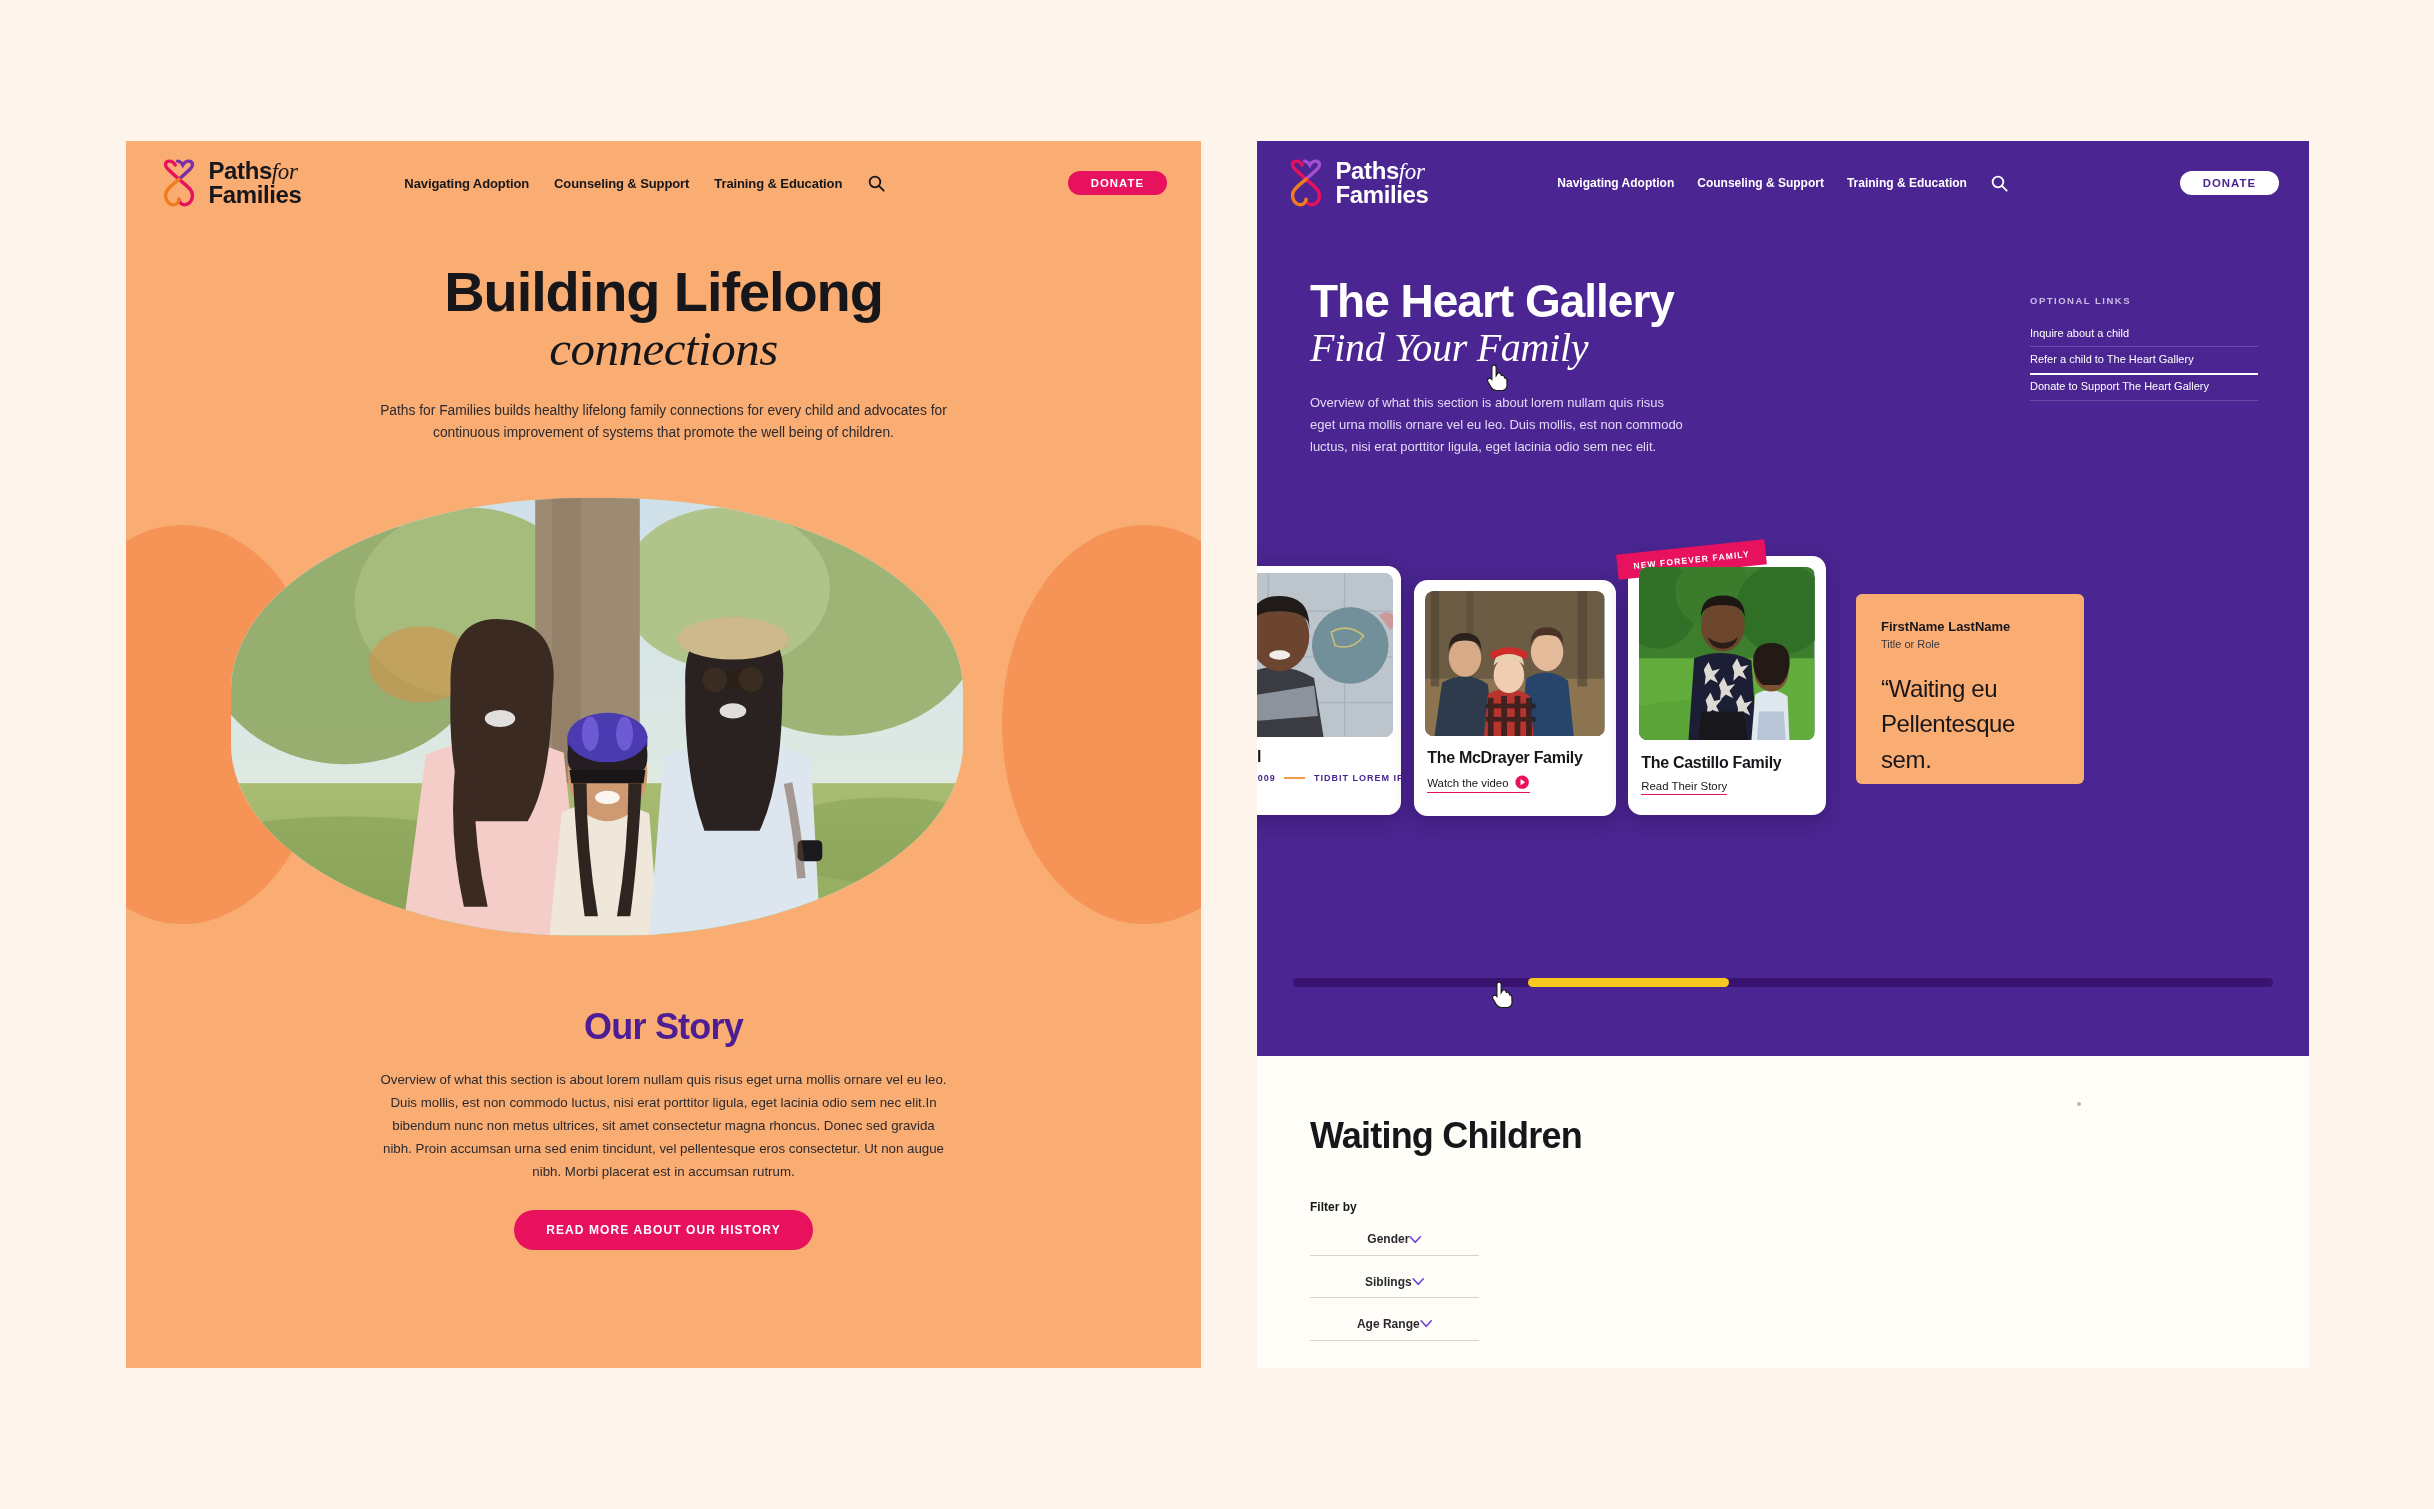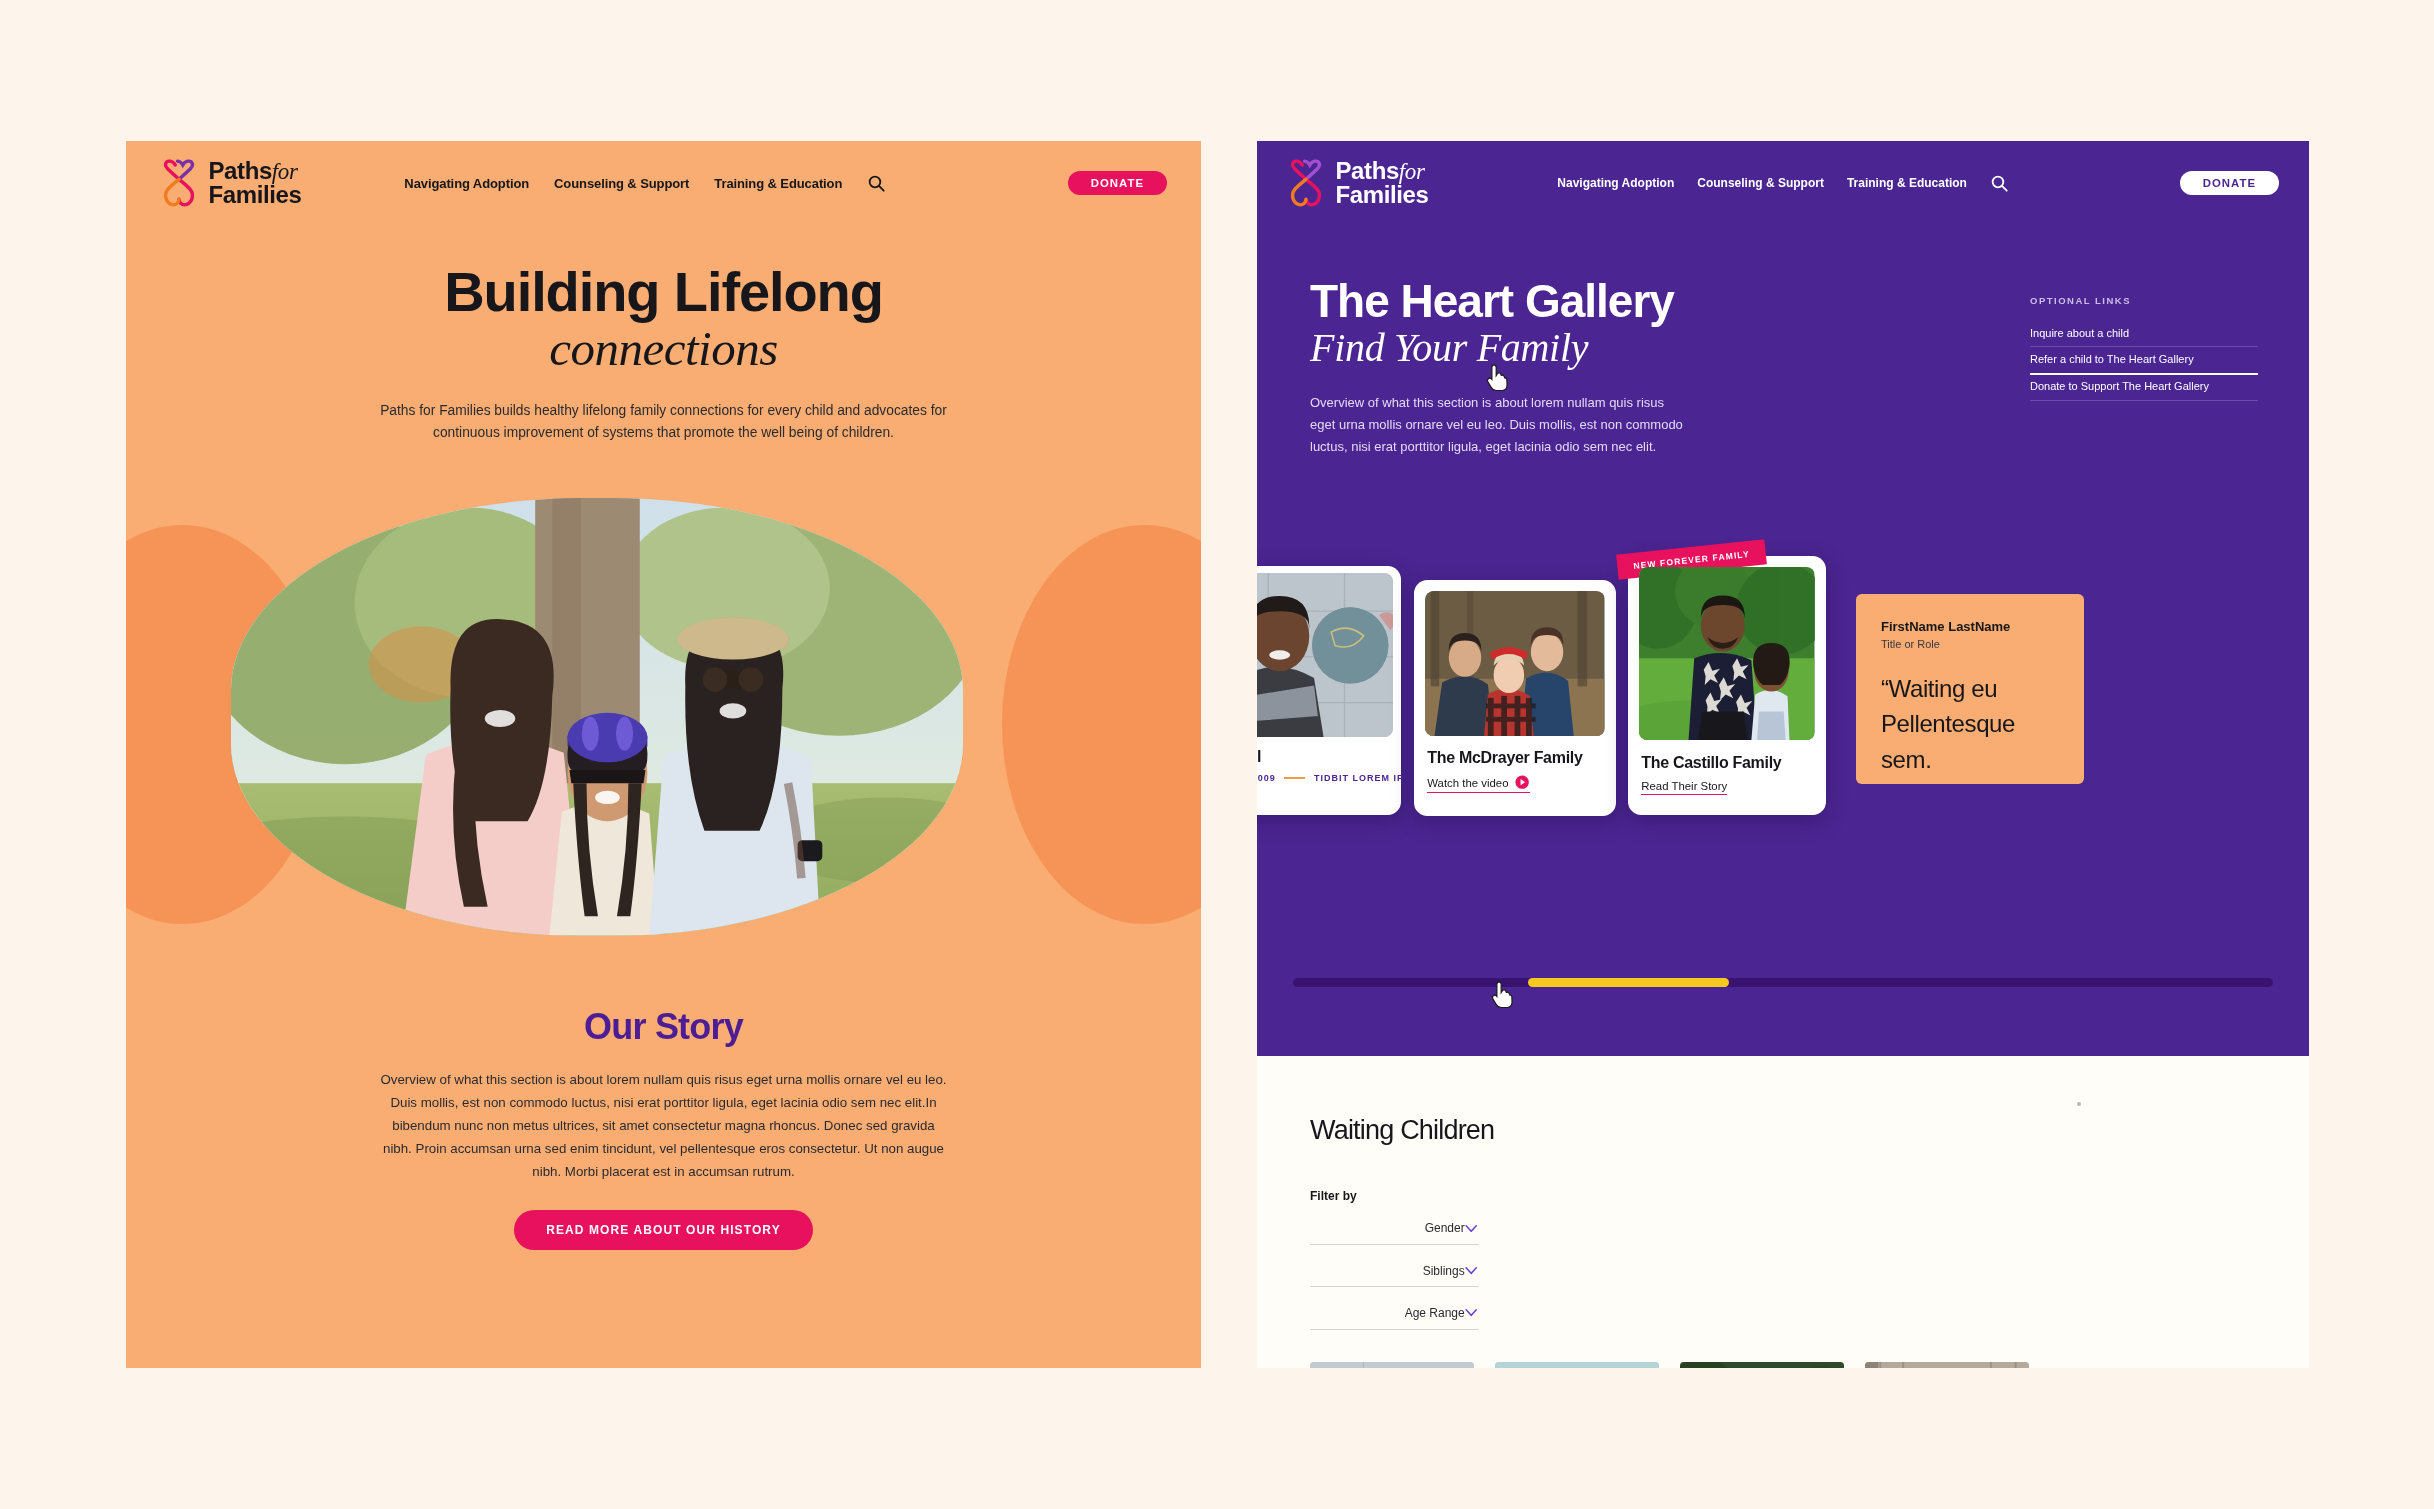--- a/index.html
+++ b/index.html
@@ -140,26 +140,26 @@
     padding:25px 25px 28.5px;
   }
   .q-name { font-size:13px; font-weight:700; color:#17161a; white-space:nowrap; }
   .q-role { font-size:11px; color:#3a3740; margin-top:3.8px; white-space:nowrap; }
   .q-text { margin-top:21px; font-size:24px; line-height:1.48; color:#17161a; letter-spacing:-0.4px; white-space:nowrap; }
 
   .track { position:absolute; left:36px; right:36px; top:837px; height:8.6px; background:#3a1270; border-radius:4.8px; }
   .thumb { position:absolute; left:24%; width:20.5%; top:0; height:8.6px; background:#f6c921; border-radius:4.8px; }
 
   .wc-wrap { position:absolute; top:915px; left:0; right:0; bottom:0; background:#fffdf8; }
-  .wc-h { font-size:27px; font-weight:400; color:#17161a; letter-spacing:-0.8px; }
+  .wc-h { font-size:36px; font-weight:700; color:#17161a; letter-spacing:-0.8px; }
   .filters { display:flex; align-items:flex-start; gap:15px; margin-top:36px;flex-direction:column; }
   .filter-label { font-size:12px; font-weight:700; color:#17161a; margin-top:6.7px; }
   .select {
     width:169px; border-bottom:1px solid #d8d2c9; padding:3.8px 1.9px 8.6px;
-    display:flex; align-items:center; justify-content:flex-end; cursor:pointer;
+    display:flex; align-items:center; justify-content:center; cursor:pointer;font-weight:bold;
   }
   .select span { font-size:12px; color:#2c2a2f; }
   .chev { width:12.4px; height:7.6px; }
   .thumbs-row { display:flex; gap:21px; margin-top:32px; }
   .thumb-card { width:164px; height:114px; border-radius:3.8px; overflow:hidden; position:relative; background:#cfd6dd; }
   .dot-mark { position:absolute; right:228px; top:46px; width:3.8px; height:3.8px; border-radius:50%; background:#bdb6ab; }
 
   
   .cursor { position:absolute; width:25px; height:30px; pointer-events:none; }
 </style>

